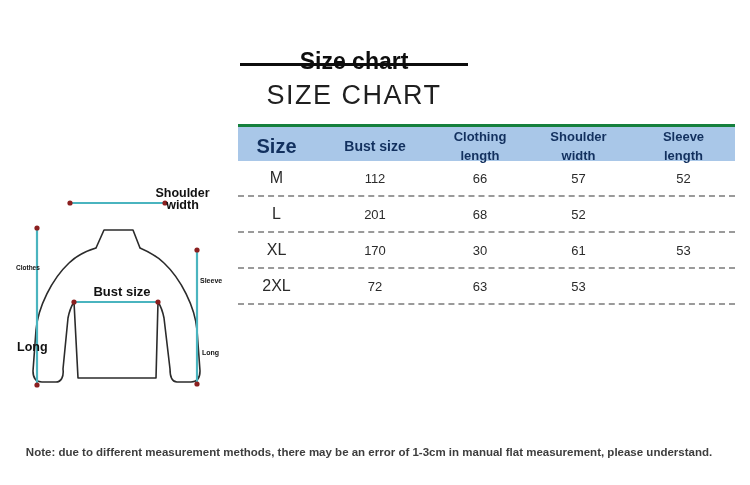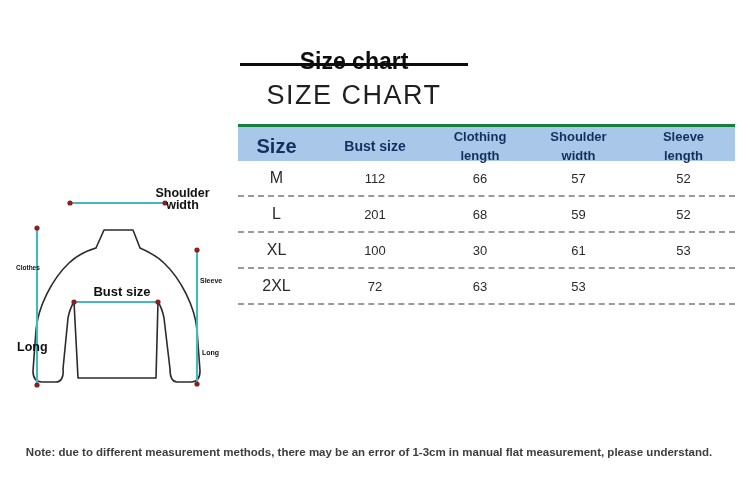--- a/index.html
+++ b/index.html
@@ -72,26 +72,25 @@
       <div class="td td-size">M</div>
       <div class="td">112</div>
       <div class="td">66</div>
       <div class="td">57</div>
       <div class="td">52</div>
     </div>
     <div class="trow">
       <div class="td td-size">L</div>
       <div class="td">201</div>
       <div class="td">68</div>
-      <div class="td">59</div>
       <div class="td">52</div>
     </div>
     <div class="trow">
       <div class="td td-size">XL</div>
-      <div class="td">100</div>
+      <div class="td">170</div>
       <div class="td">30</div>
       <div class="td">61</div>
       <div class="td">53</div>
     </div>
     <div class="trow">
       <div class="td td-size">2XL</div>
       <div class="td">72</div>
       <div class="td">63</div>
       <div class="td">53</div>
     </div>

